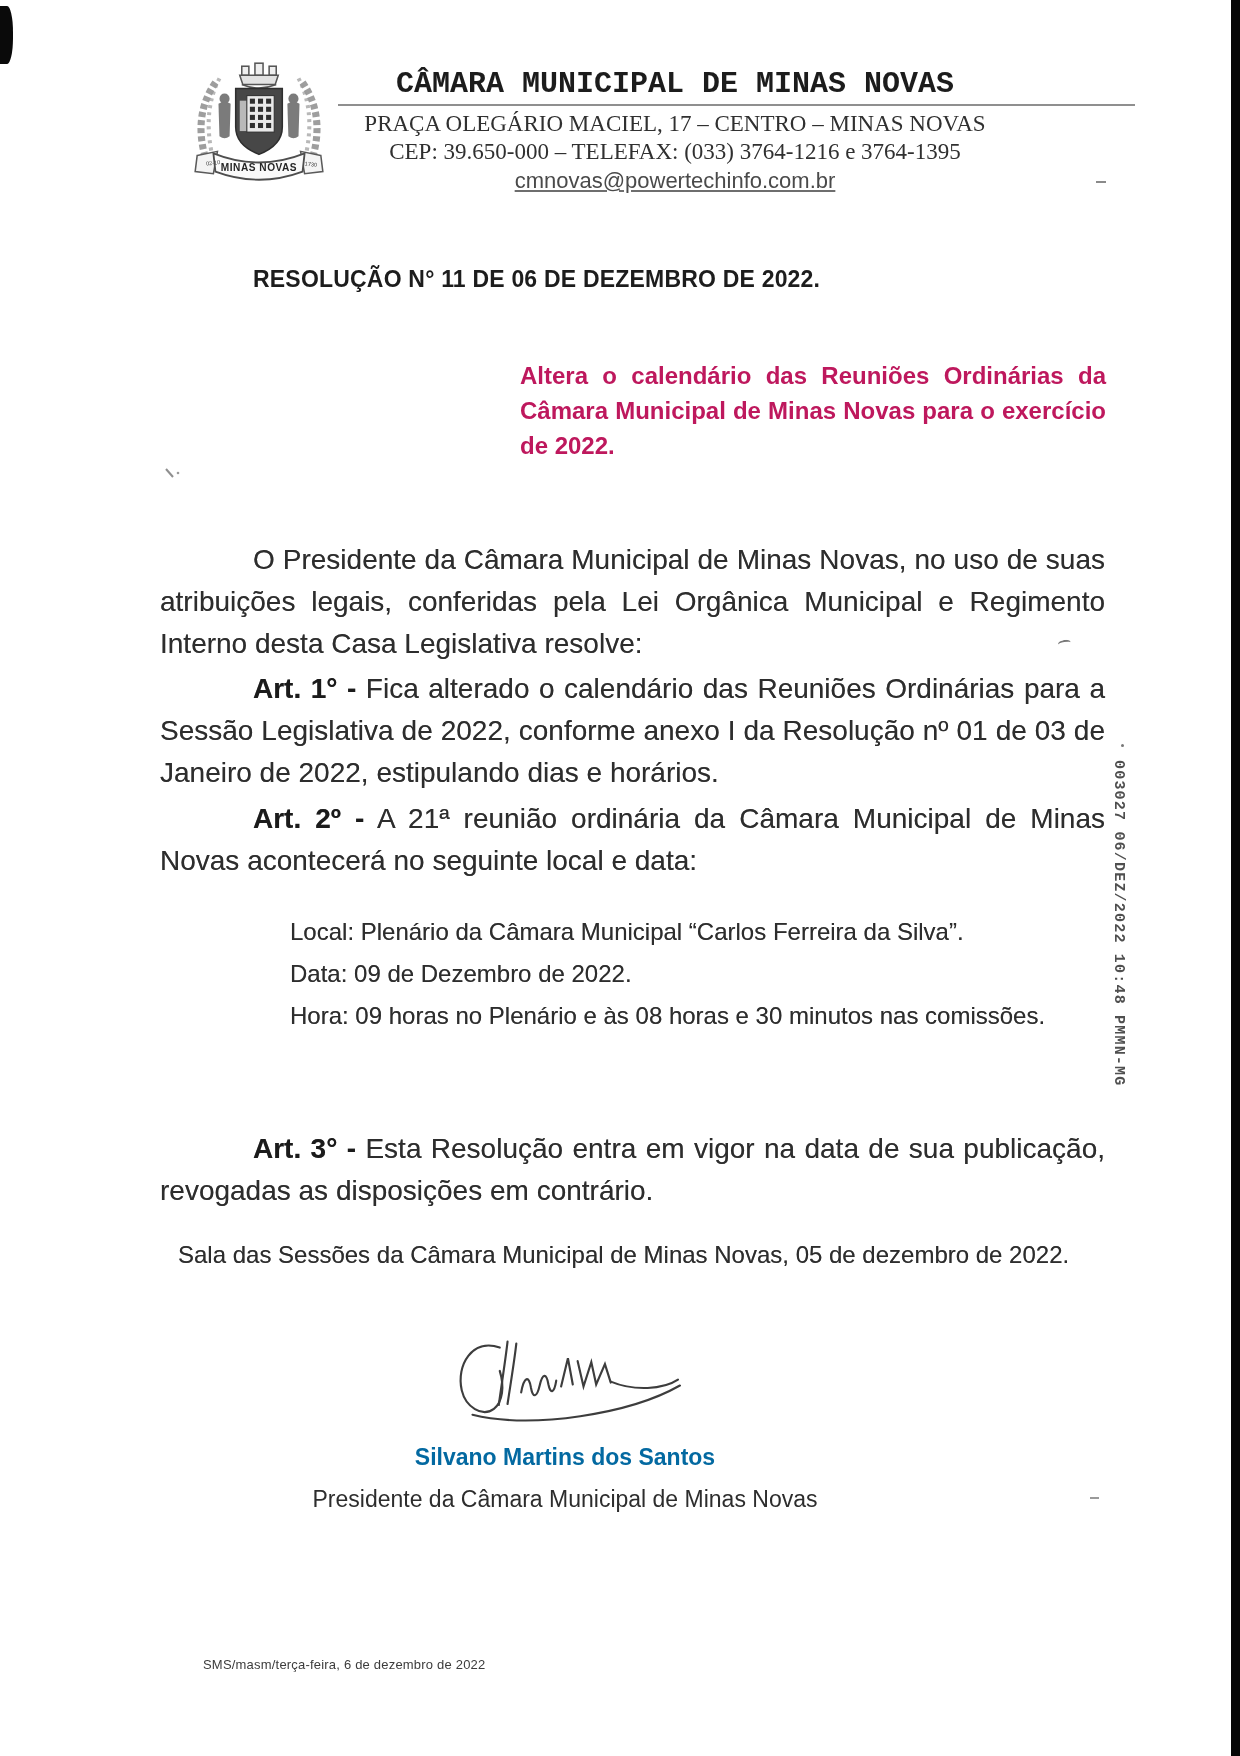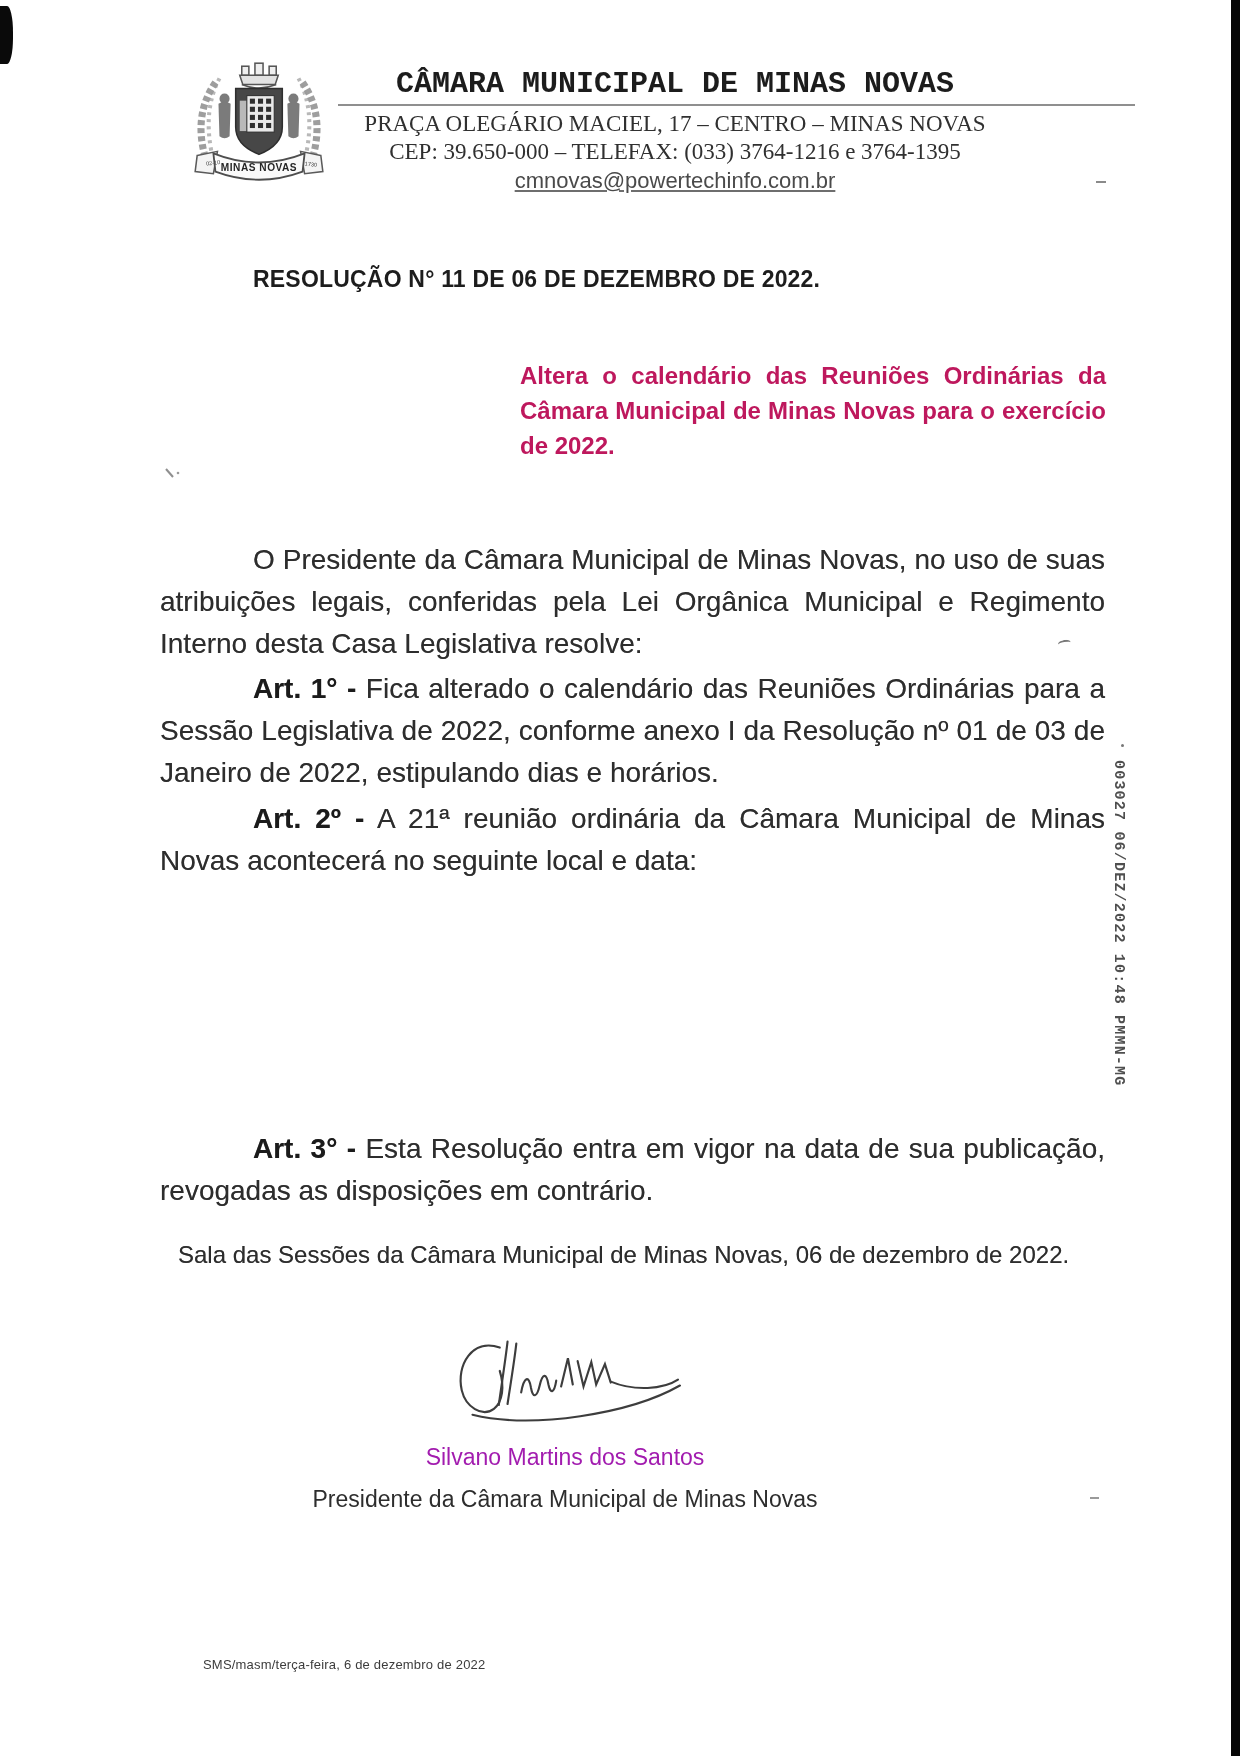--- a/index.html
+++ b/index.html
@@ -73,21 +73,21 @@
     text-shadow:0 0 .3px rgba(45,45,45,.55);
   }
   .p-art3{top:1100px;}
   .closing-line{
     position:absolute;left:178px;top:1241px;
     font-size:24px;color:#2d2d2d;white-space:nowrap;
     text-shadow:0 0 .3px rgba(45,45,45,.55);
   }
   .sig-block{position:absolute;left:160px;top:1330px;width:810px;text-align:center;}
   .sig-svg{display:block;margin:0 auto;width:250px;height:112px;}
-  .signer-name{font-size:23px;font-weight:normal;color:#a21caf;margin-top:2px;}
+  .signer-name{font-size:23px;font-weight:bold;color:#0369a1;margin-top:2px;}
   .signer-role{font-size:23px;color:#2d2d2d;margin-top:15px;}
   .footer-note{
     position:absolute;left:175px;top:1657px;
     font-size:13px;color:#3c3c3c;letter-spacing:.2px;margin-left:28px;
   }
   
   .protocol-stamp{
     position:absolute;left:1110px;top:760px;height:345px;
     writing-mode:vertical-rl;
     font-family:"Liberation Mono", monospace;
@@ -172,24 +172,29 @@
 
   <div class="res-title">RESOLUÇÃO N° 11 DE 06 DE DEZEMBRO DE 2022.</div>
   <div class="res-summary">Altera o calendário das Reuniões Ordinárias da Câmara Municipal de Minas Novas para o exercício de 2022.</div>
 
   <p class="body-par indent p-preamble">O Presidente da Câmara Municipal de Minas Novas, no uso de suas atribuições legais, conferidas pela Lei Orgânica Municipal e Regimento Interno desta Casa Legislativa resolve:</p>
 
   <p class="body-par indent p-art1"><span class="art-label">Art. 1° -</span> <span>Fica alterado o calendário das Reuniões Ordinárias para a Sessão Legislativa de 2022, conforme anexo I da Resolução nº 01 de 03 de Janeiro de 2022, estipulando dias e horários.</span></p>
 
   <p class="body-par indent p-art2"><span class="art-label">Art. 2º -</span> <span>A 21ª reunião ordinária da Câmara Municipal de Minas Novas acontecerá no seguinte local e data:</span></p>
 
+  <div class="meeting">
+    <div>Local: Plenário da Câmara Municipal “Carlos Ferreira da Silva”.</div>
+    <div>Data: 09 de Dezembro de 2022.</div>
+    <div>Hora: 09 horas no Plenário e às 08 horas e 30 minutos nas comissões.</div>
+  </div>
 
   <p class="body-par indent p-art3"><span class="art-label">Art. 3° -</span> <span>Esta Resolução entra em vigor na data de sua publicação, revogadas as disposições em contrário.</span></p>
 
-  <div class="closing-line">Sala das Sessões da Câmara Municipal de Minas Novas, 06 de dezembro de 2022.</div>
+  <div class="closing-line">Sala das Sessões da Câmara Municipal de Minas Novas, 05 de dezembro de 2022.</div>
 
   <div class="sig-block">
     <svg class="sig-svg" viewBox="0 0 250 115">
       <g stroke="#3d3d3d" stroke-width="2.2" fill="none" stroke-linecap="round">
         <path d="M58,18 C30,8 13,36 19,62 C23,79 40,90 52,81 C61,74 63,58 58,42"></path>
         <path d="M66,12 C64,30 60,55 57,77"></path>
         <path d="M75,14 C73,32 69,56 66,76"></path>
         <path d="M80,64 c3,-16 8,-18 10,-5 c2,11 6,11 9,-2 c3,-13 7,-13 9,-1 c2,10 6,9 8,-4"></path>
         <path d="M121,58 l7,-29 l5,27"></path>
         <path d="M138,32 l6,26 l8,-25 l5,23 l9,-21 l6,19"></path>

